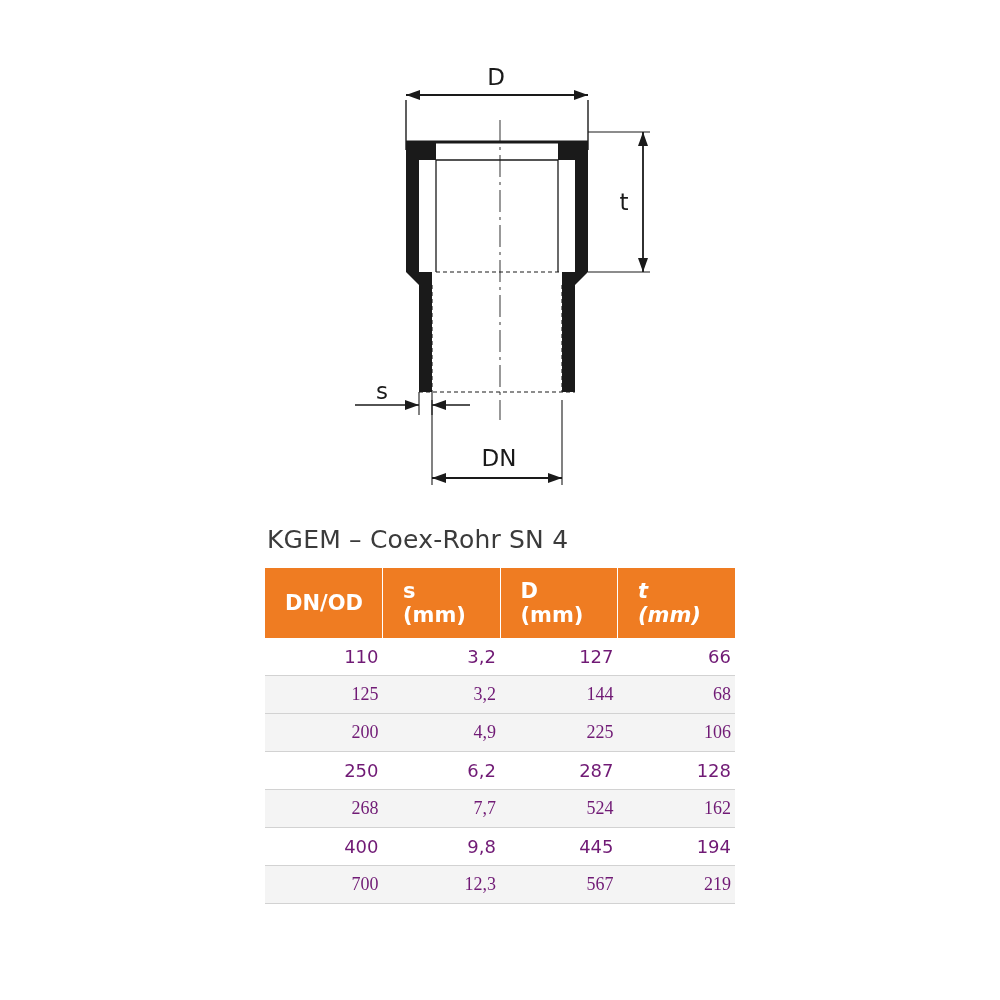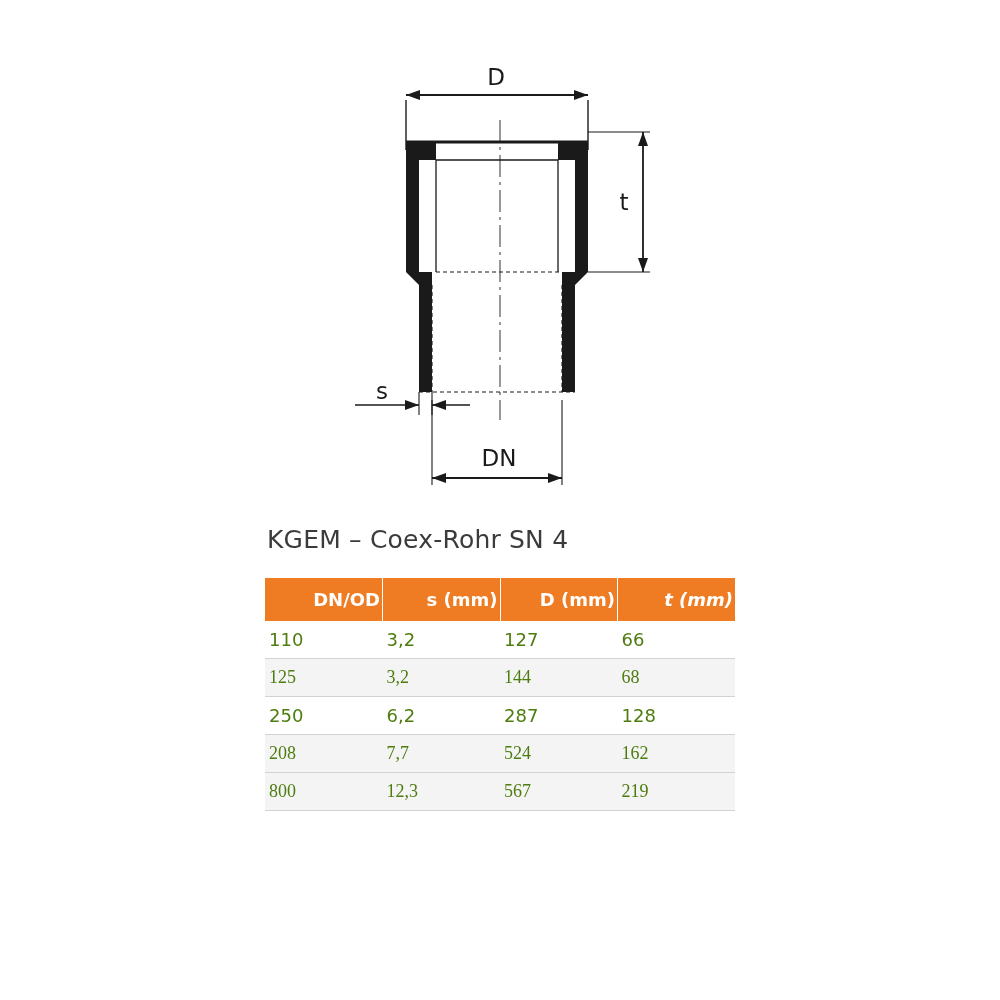--- a/index.html
+++ b/index.html
@@ -37,45 +37,45 @@
   #table-area {
     position: absolute;
     left: 265px;
     top: 525px;
     width: 470px;
   }
   #table-title {
     font-size: 25px;
     color: #3b3b3b;
     font-weight: normal;
-    margin: 0 0 24px 2px;
+    margin: 0 0 14px 2px;
     letter-spacing: 0.2px;
   }
   table.spec {
     border-collapse: collapse;
     width: 470px;
     table-layout: fixed;
   }
   table.spec th {
     background: #ef7c22;
     color: #ffffff;
-    font-size: 18px;
+    font-size: 21px;
     font-weight: bold;
-    padding: 11px 2px;
-    text-align: right;
+    padding: 11px 20px;
+    text-align: left;
     border-right: 1px solid #ffffff;
   }
   table.spec th:last-child {
     border-right: none;
     font-style: italic;
   }
   table.spec td {
     font-size: 18px;
-    color: #4d7c0f;
-    text-align: left;
+    color: #701a75;
+    text-align: right;
     padding: 8px 4px;
     border-bottom: 1px solid #d2d2d2;
     background: #ffffff;
   }
   table.spec tr.row-alt td {
     background: #f4f4f4;
     font-family: Liberation Serif, serif;
   }
   table.spec tbody tr:first-child td {
     border-top: none;
@@ -184,33 +184,45 @@
         <td>3,2</td>
         <td>127</td>
         <td>66</td>
       </tr>
       <tr class="row-alt">
         <td>125</td>
         <td>3,2</td>
         <td>144</td>
         <td>68</td>
       </tr>
+      <tr class="row-alt">
+        <td>200</td>
+        <td>4,9</td>
+        <td>225</td>
+        <td>106</td>
+      </tr>
       <tr>
         <td>250</td>
         <td>6,2</td>
         <td>287</td>
         <td>128</td>
       </tr>
       <tr class="row-alt">
-        <td>208</td>
+        <td>268</td>
         <td>7,7</td>
         <td>524</td>
         <td>162</td>
       </tr>
-      <tr class="row-alt">
-        <td>800</td>
+      <tr>
+        <td>400</td>
+        <td>9,8</td>
+        <td>445</td>
+        <td>194</td>
+      </tr>
+      <tr class="row-alt">
+        <td>700</td>
         <td>12,3</td>
         <td>567</td>
         <td>219</td>
       </tr>
     </tbody>
   </table>
 </div>
 
 </body></html>

